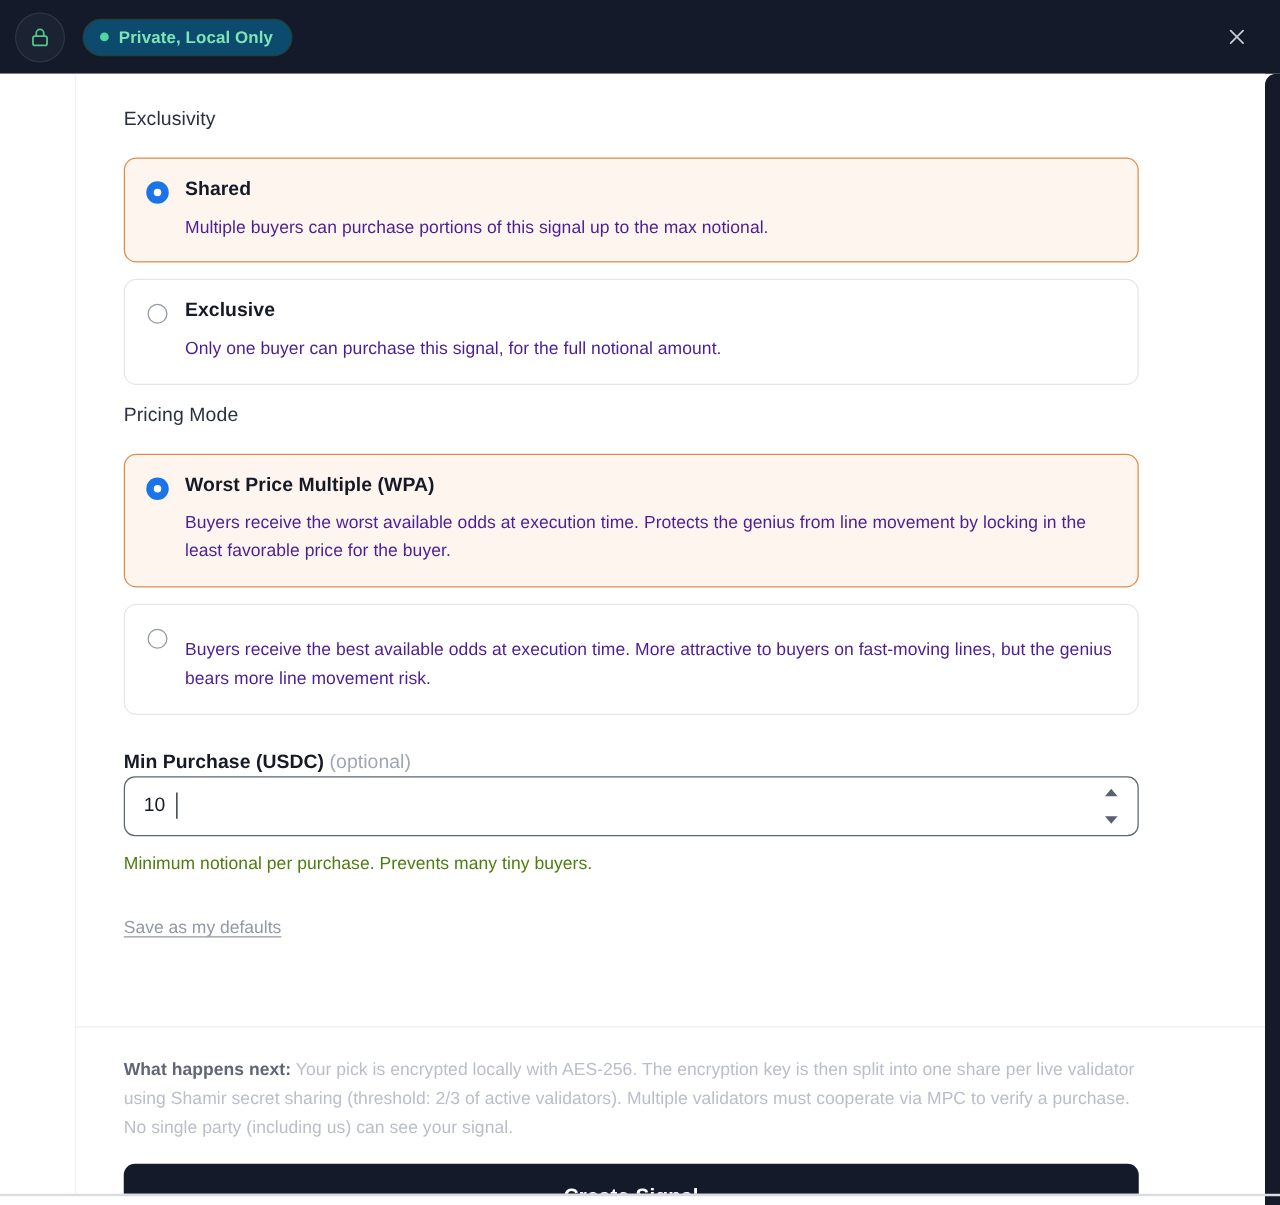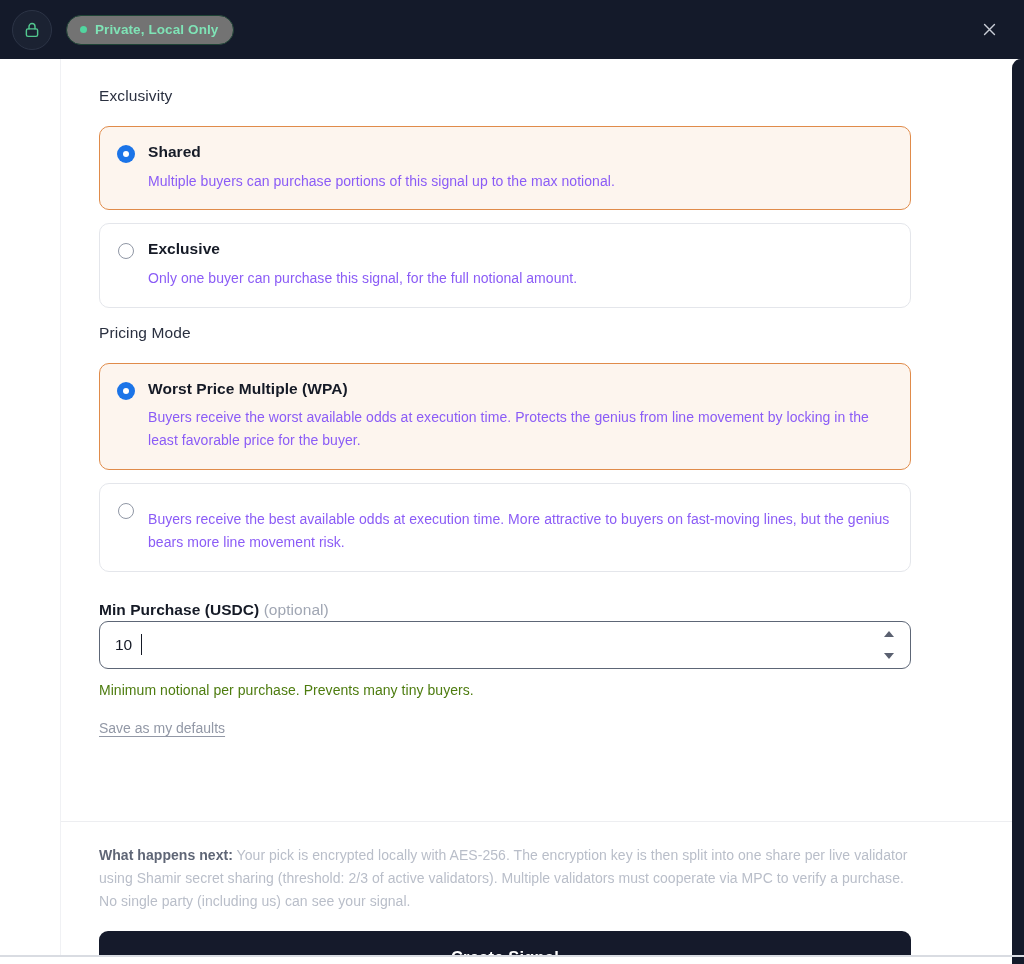--- a/index.html
+++ b/index.html
@@ -41,21 +41,21 @@
     align-items: center;
     justify-content: center;
     flex: none;
   }
   .lock-badge svg { display: block; }
 
   .privacy-pill {
     margin-left: 14px;
     height: 30px;
     border-radius: 15px;
-    background: #737373;
+    background: #0c4a6e;
     border: 1px solid #1F4436;
     display: flex;
     align-items: center;
     gap: 8px;
     padding: 0 15px 0 13px;
     flex: none;
   }
   .pill-dot {
     width: 7px; height: 7px;
     border-radius: 50%;
@@ -168,21 +168,21 @@
   .opt-title {
     font-size: 15.5px;
     font-weight: 700;
     color: #151A26;
     line-height: 1.2;
     letter-spacing: .05px;
   }
   .opt-desc {
     margin-top: 8px;
     font-size: 14px;
-    color: #8b5cf6;
+    color: #4c1d95;
     line-height: 1.63;
     letter-spacing: .05px;
   }
 
   
   .field-label {
     font-size: 15.5px;
     font-weight: 700;
     color: #151A26;
     letter-spacing: .05px;
@@ -385,21 +385,21 @@
         <input class="num-input" type="text" value="10" style="">
         <span class="caret"></span>
         <span class="spinner">
           <span class="arw up"></span>
           <span class="arw down"></span>
         </span>
       </div>
 
       <div class="help-text" style="margin-top:13px;">Minimum notional per purchase. Prevents many tiny buyers.</div>
 
-      <a class="defaults-link" style="margin-top:22px;">Save as my defaults</a>
+      <a class="defaults-link" style="margin-top:35px;">Save as my defaults</a>
     </div>
 
     <div class="footer">
       <div class="footer-inner">
         <p class="next-note">
           <b>What happens next:</b><span> Your pick is encrypted locally with AES-256. The encryption key is then split into one share per live validator using Shamir secret sharing (threshold: 2/3 of active validators). Multiple validators must cooperate via MPC to verify a purchase. No single party (including us) can see your signal.</span>
         </p>
         <button class="create-btn">Create Signal</button>
       </div>
     </div>

